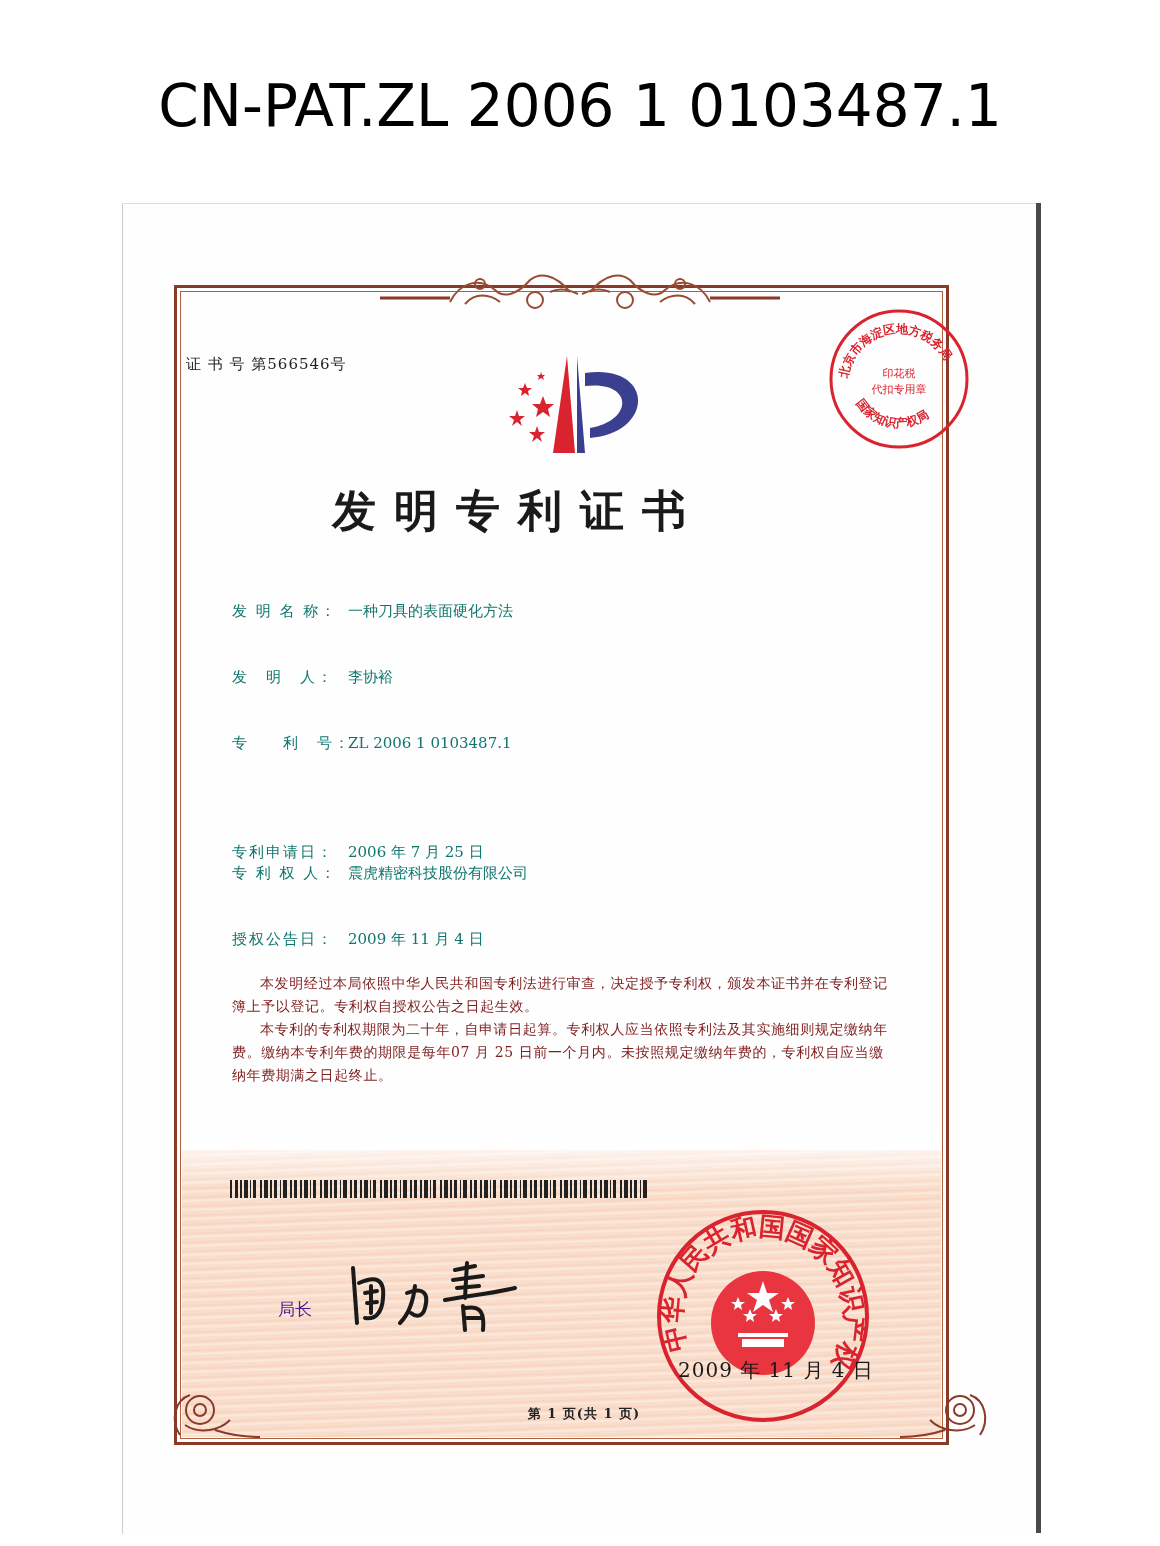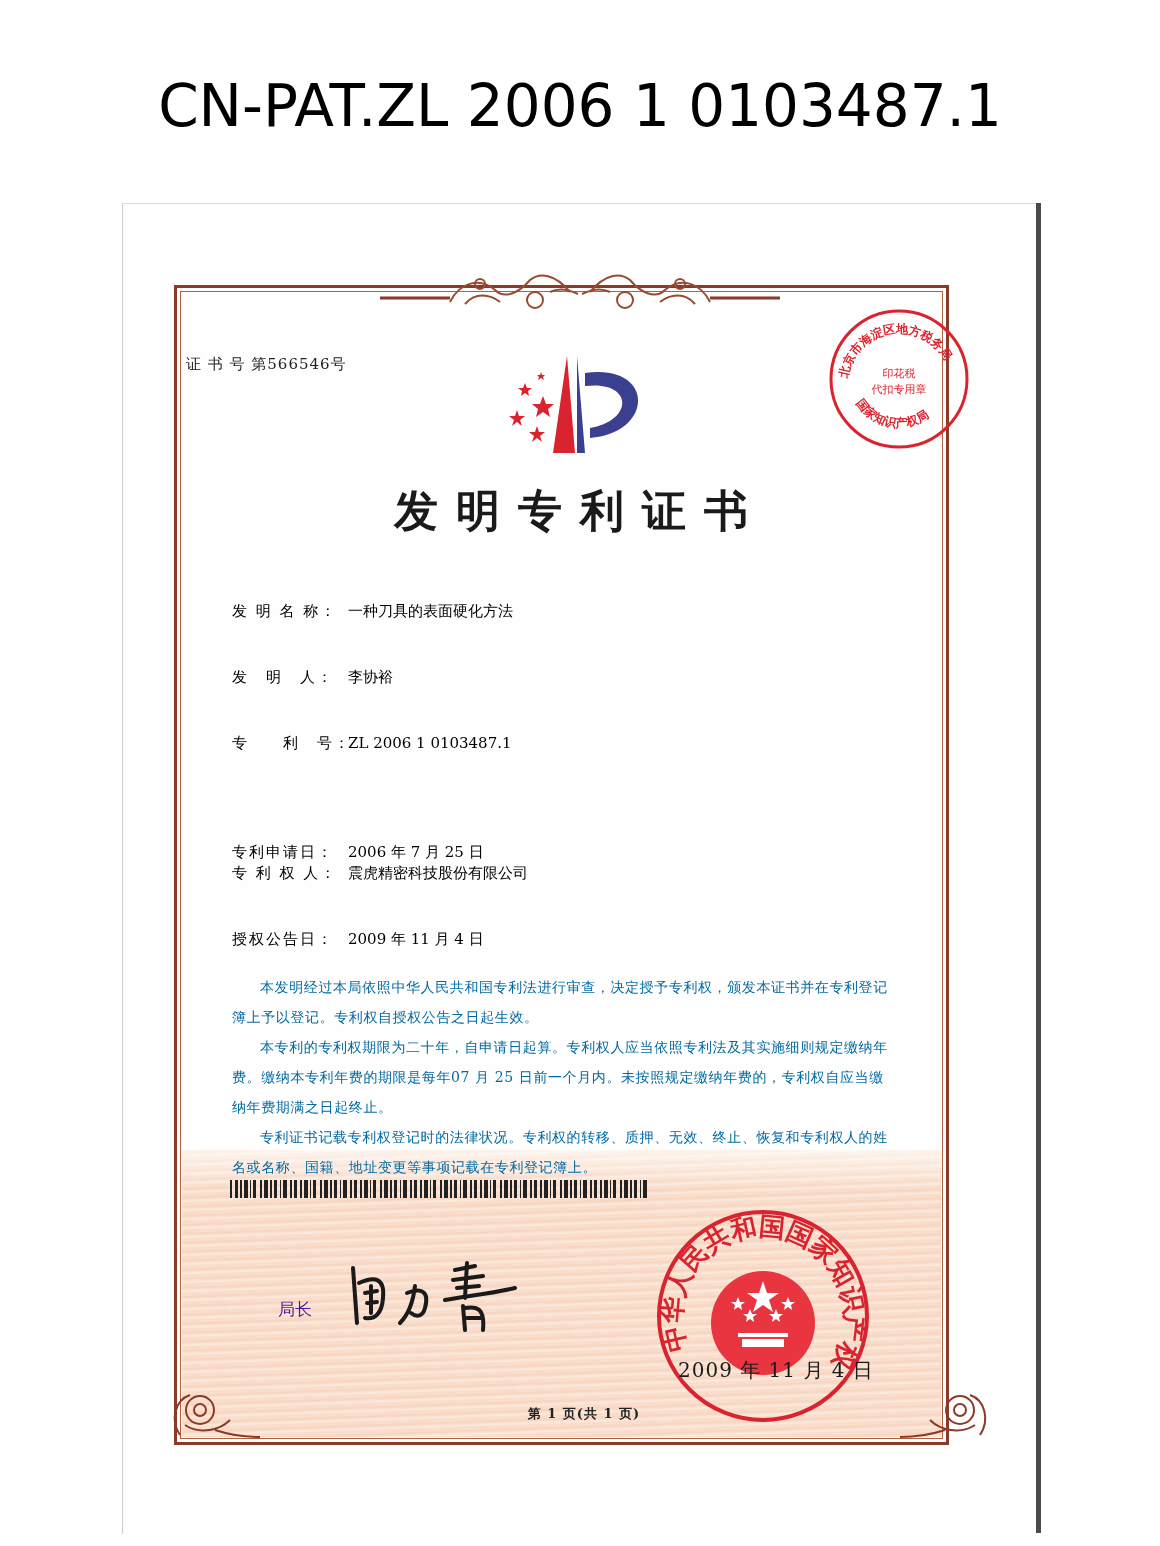--- a/index.html
+++ b/index.html
@@ -36,30 +36,30 @@
     background: linear-gradient(#ffffff, rgba(255,255,255,0));
   }
   .top-ornament { position: absolute; left: 380px; top: 262px; width: 400px; height: 50px; }
   .corner-ornament { position: absolute; width: 100px; height: 80px; }
   .cert-no {
     position: absolute; left: 186px; top: 355px; font-size: 15px; letter-spacing: 1px; color: #222;
   }
   .logo { position: absolute; left: 505px; top: 348px; width: 150px; height: 110px; }
   .stamp-top { position: absolute; left: 825px; top: 305px; width: 148px; height: 148px; }
   .title {
-    position: absolute; left: 0; width: 1160px; top: 482px; text-align: center;
+    position: absolute; left: 0; width: 1036px; top: 482px; text-align: center;
     font-size: 44px; letter-spacing: 18px; color: #1a1a1a; font-weight: bold;
   }
   .field {
-    position: absolute; left: 232px; font-size: 15px; color: #000000; white-space: nowrap;
+    position: absolute; left: 232px; font-size: 15px; color: #0f766e; white-space: nowrap;
   }
   .field .label { display: inline-block; width: 116px; letter-spacing: 2px; }
   .body-text {
-    position: absolute; left: 232px; top: 972px; width: 666px; font-size: 14px; line-height: 30px;
-    color: #0369a1; letter-spacing: 0.6px;
+    position: absolute; left: 232px; top: 972px; width: 666px; font-size: 14px; line-height: 23px;
+    color: #7f1d1d; letter-spacing: 0.6px;
   }
   .body-text p { margin: 0; text-indent: 2em; }
   .barcode { position: absolute; left: 230px; top: 1180px; width: 420px; height: 18px; }
   .signature-label {
     position: absolute; left: 278px; top: 1298px; font-family: "DejaVu Sans", sans-serif; font-size: 17px; color: #4c1d95;
   }
   .signature { position: absolute; left: 345px; top: 1258px; width: 180px; height: 80px; }
   .stamp-main { position: absolute; left: 652px; top: 1205px; width: 222px; height: 222px; }
   .stamp-date {
     position: absolute; left: 678px; top: 1357px; font-size: 20px; color: #1a1a1a; letter-spacing: 1px;
@@ -155,21 +155,20 @@
 <div class="field" style="top:864px;">
   <span class="label">专 利 权 人：</span><span>震虎精密科技股份有限公司</span>
 </div>
 <div class="field" style="top:930px;">
   <span class="label">授权公告日：</span><span>2009 年 11 月 4 日</span>
 </div>
 
 <div class="body-text">
   <p>本发明经过本局依照中华人民共和国专利法进行审查，决定授予专利权，颁发本证书并在专利登记簿上予以登记。专利权自授权公告之日起生效。</p>
   <p>本专利的专利权期限为二十年，自申请日起算。专利权人应当依照专利法及其实施细则规定缴纳年费。缴纳本专利年费的期限是每年07 月 25 日前一个月内。未按照规定缴纳年费的，专利权自应当缴纳年费期满之日起终止。</p>
-  <p>专利证书记载专利权登记时的法律状况。专利权的转移、质押、无效、终止、恢复和专利权人的姓名或名称、国籍、地址变更等事项记载在专利登记簿上。</p>
 </div>
 
 <svg class="barcode" viewBox="0 0 420 18" preserveAspectRatio="none">
   <g fill="#222">
     <rect x="0" y="0" width="2" height="18"></rect>
       <rect x="5" y="0" width="3" height="18"></rect>
       <rect x="10" y="0" width="2" height="18"></rect>
     <rect x="14" y="0" width="4" height="18"></rect>
       <rect x="20" y="0" width="1" height="18"></rect>
       <rect x="23" y="0" width="3" height="18"></rect>

